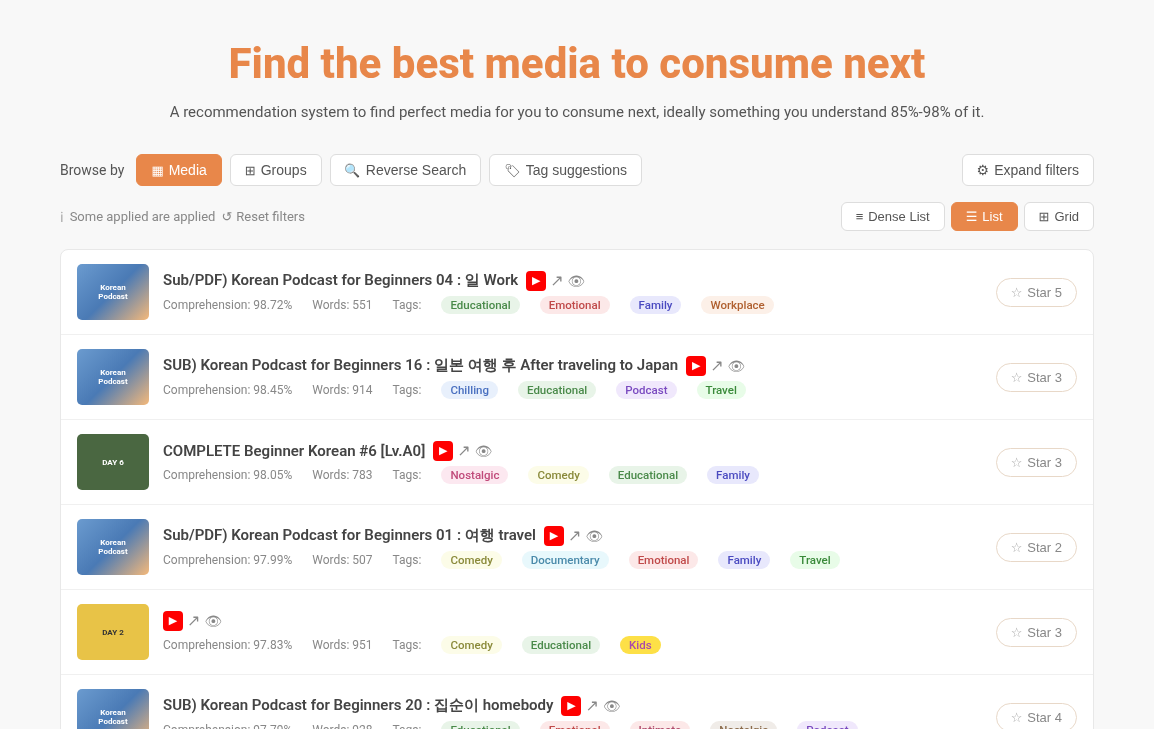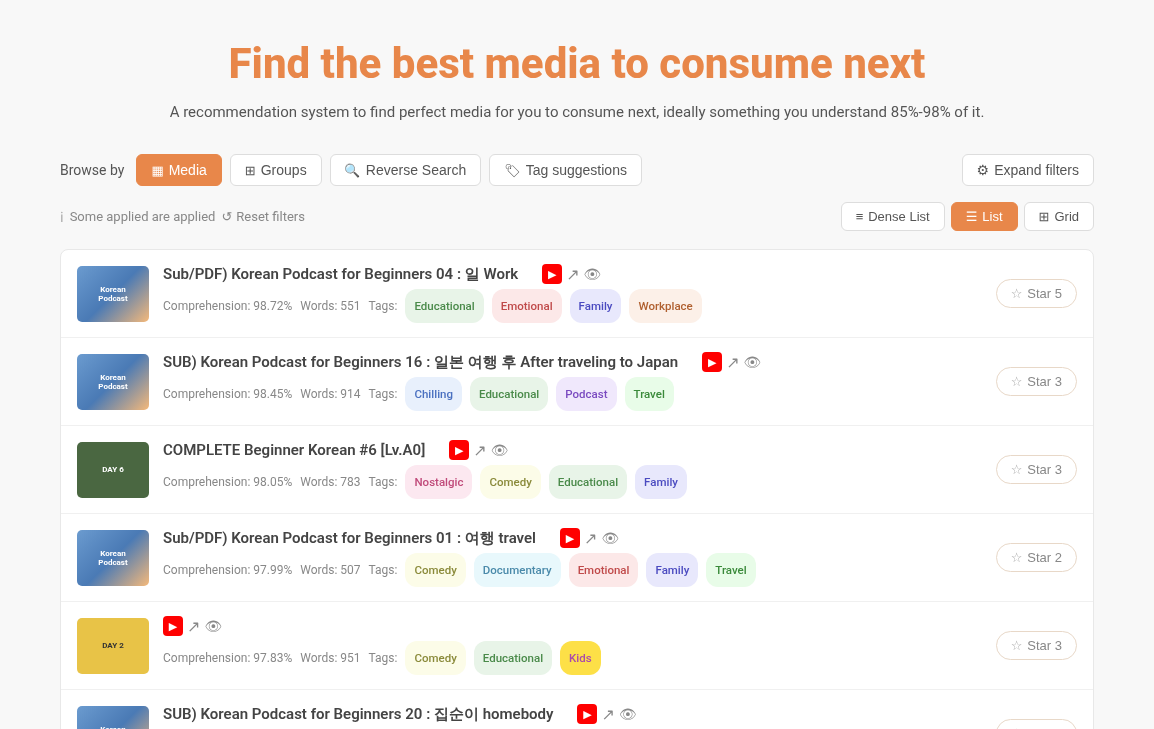--- a/index.html
+++ b/index.html
@@ -176,21 +176,21 @@
       text-align: center;
       padding: 4px;
       font-weight: bold;
     }
     .media-info {
       flex: 1;
     }
     .media-title-row {
       display: flex;
       align-items: center;
-      gap: 24px;
+      gap: 8px;
       margin-bottom: 5px;
     }
     .media-title {
       font-size: 15px;
       font-weight: 600;
       color: #444;
     }
     .media-icons {
       display: flex;
       gap: 4px;
@@ -214,26 +214,26 @@
     }
     .icon-eye {
       color: #888;
       font-size: 14px;
     }
     .media-meta {
       font-size: 12px;
       color: #888;
       display: flex;
       align-items: center;
-      gap: 8px;
+      gap: 20px;
       flex-wrap: wrap;
     }
     .tag {
       display: inline-block;
-      padding: 10px 9px;
+      padding: 2px 9px;
       border-radius: 12px;
       font-size: 11.5px;
       font-weight: 500;
     }
     .tag-educational { background: #e8f4e8; color: #4a8a4a; }
     .tag-emotional { background: #fce8e8; color: #c04a4a; text-align: right; }
     .tag-family { background: #e8e8fc; color: #4a4ac0; }
     .tag-workplace { background: #fcf0e8; color: #b06030; }
     .tag-chilling { background: #e8f0fc; color: #4a70c0; }
     .tag-podcast { background: #f0e8fc; color: #7a4ac0; }

